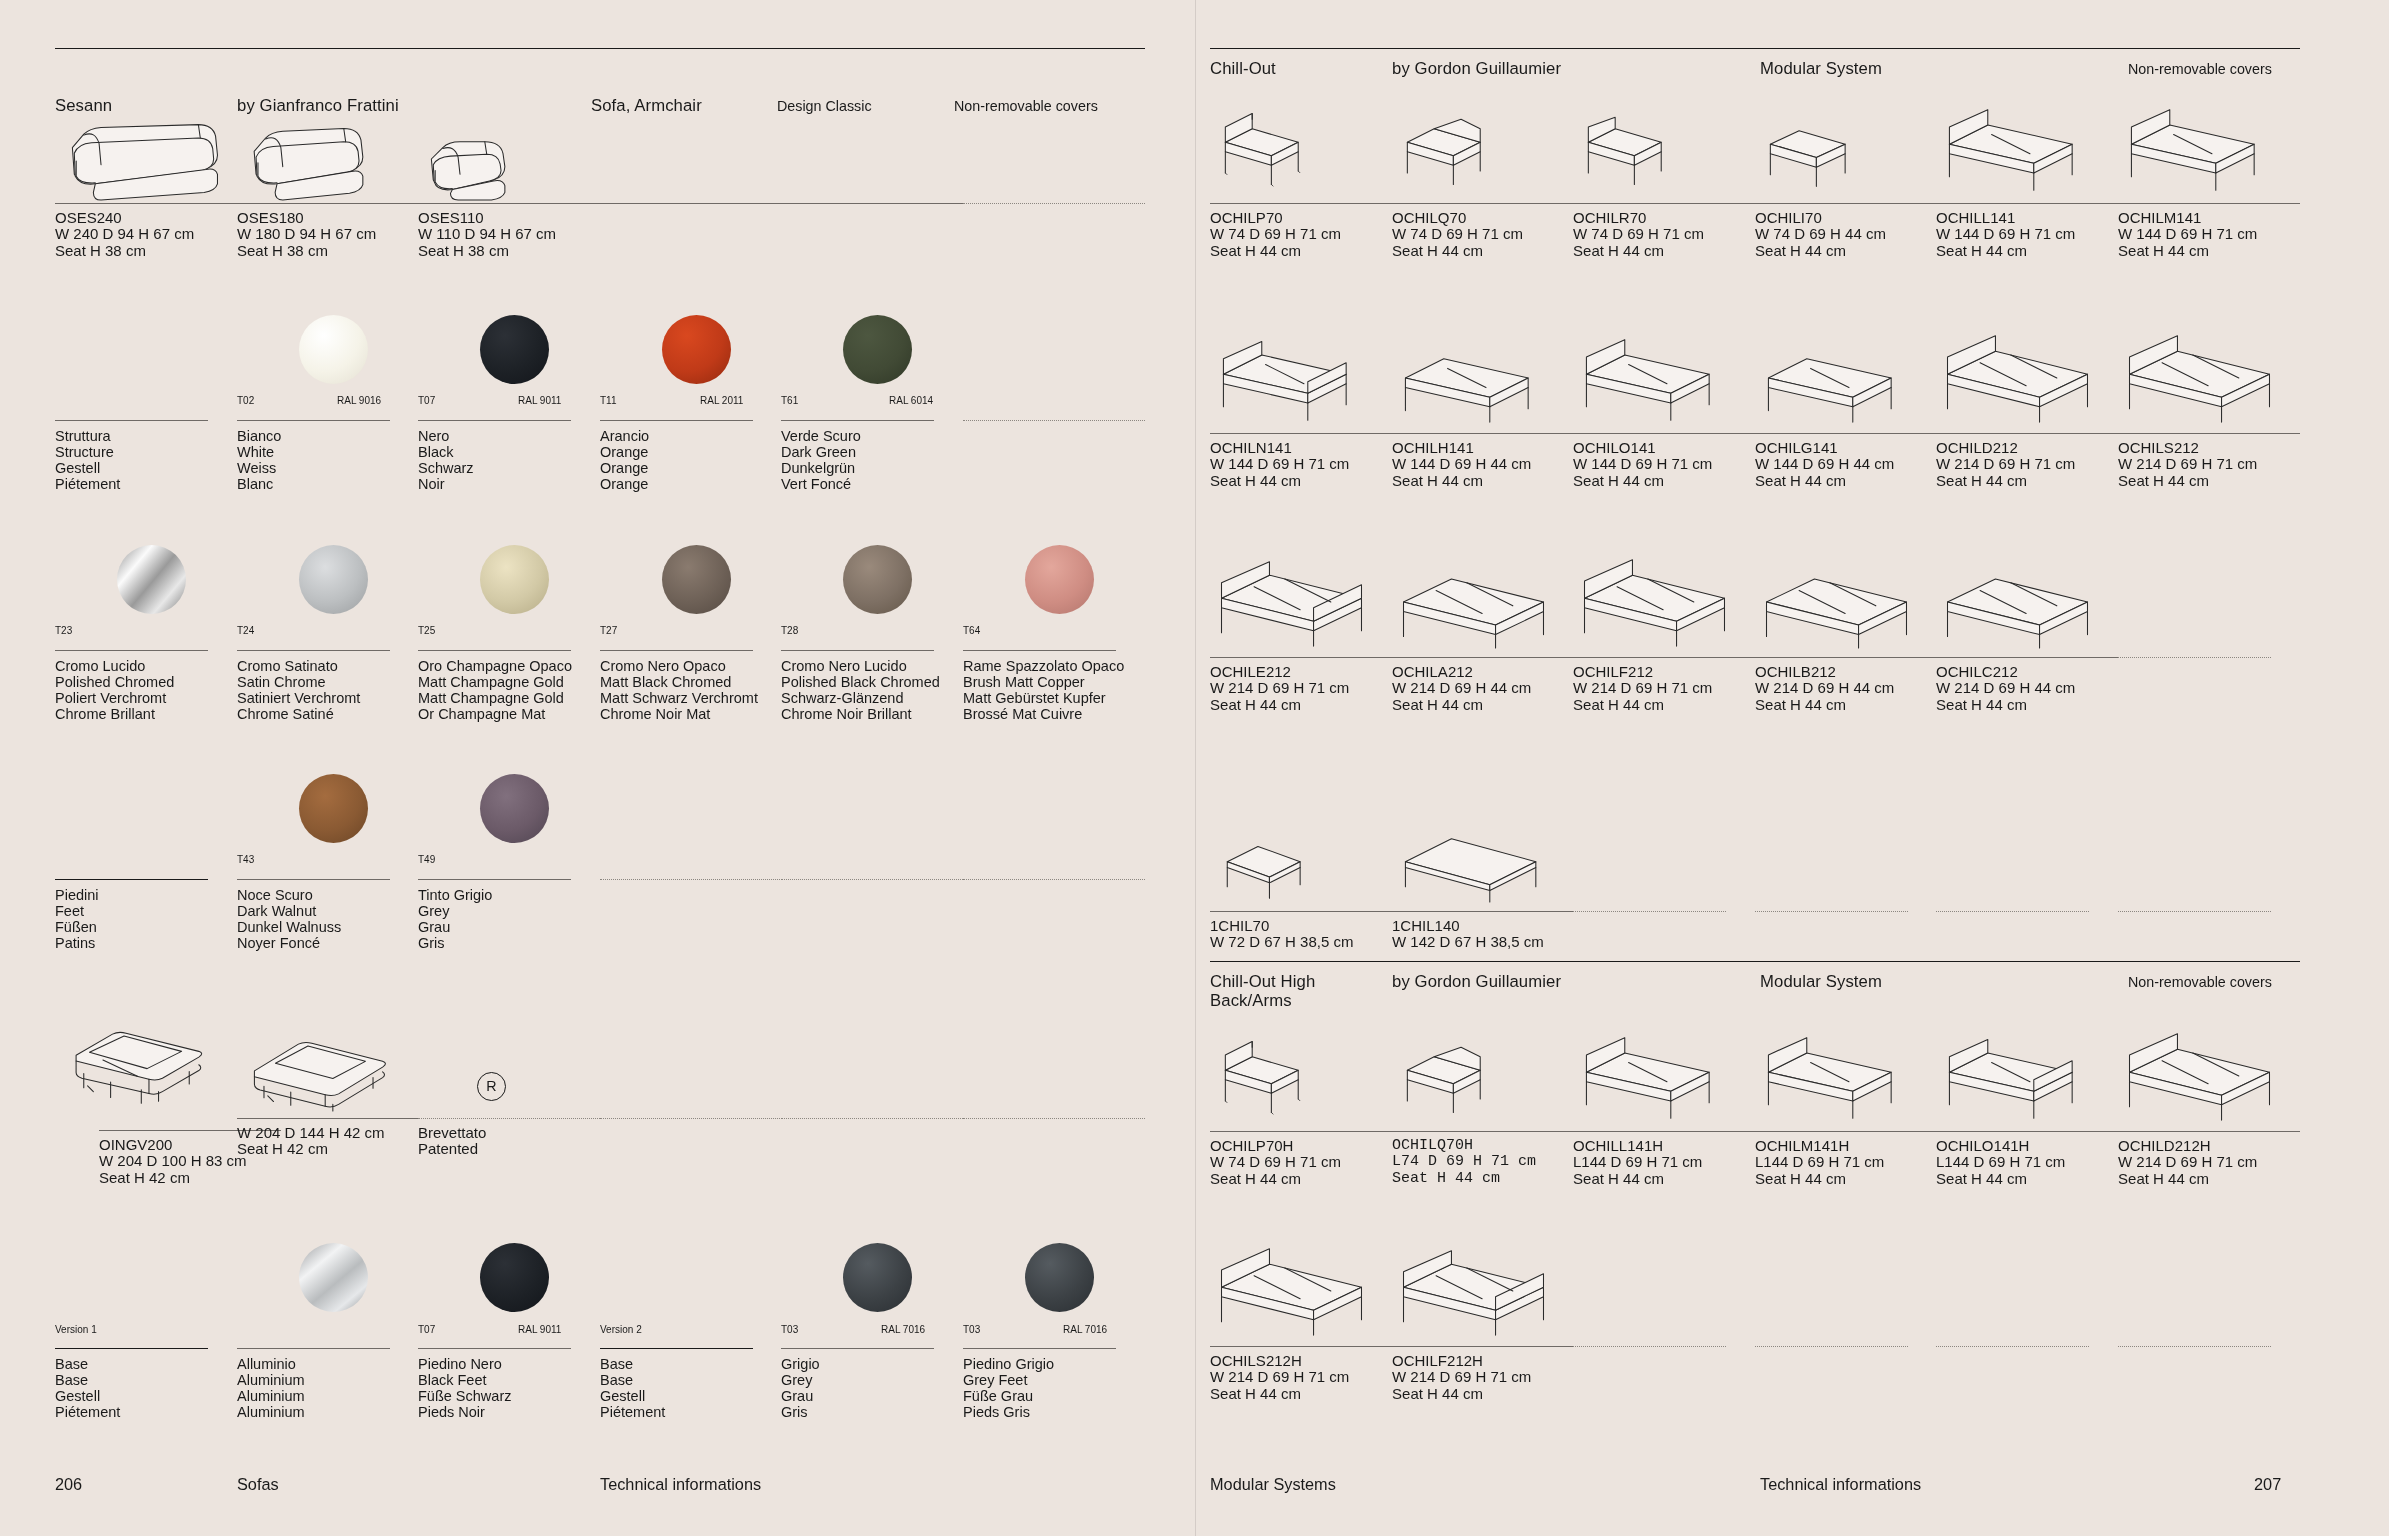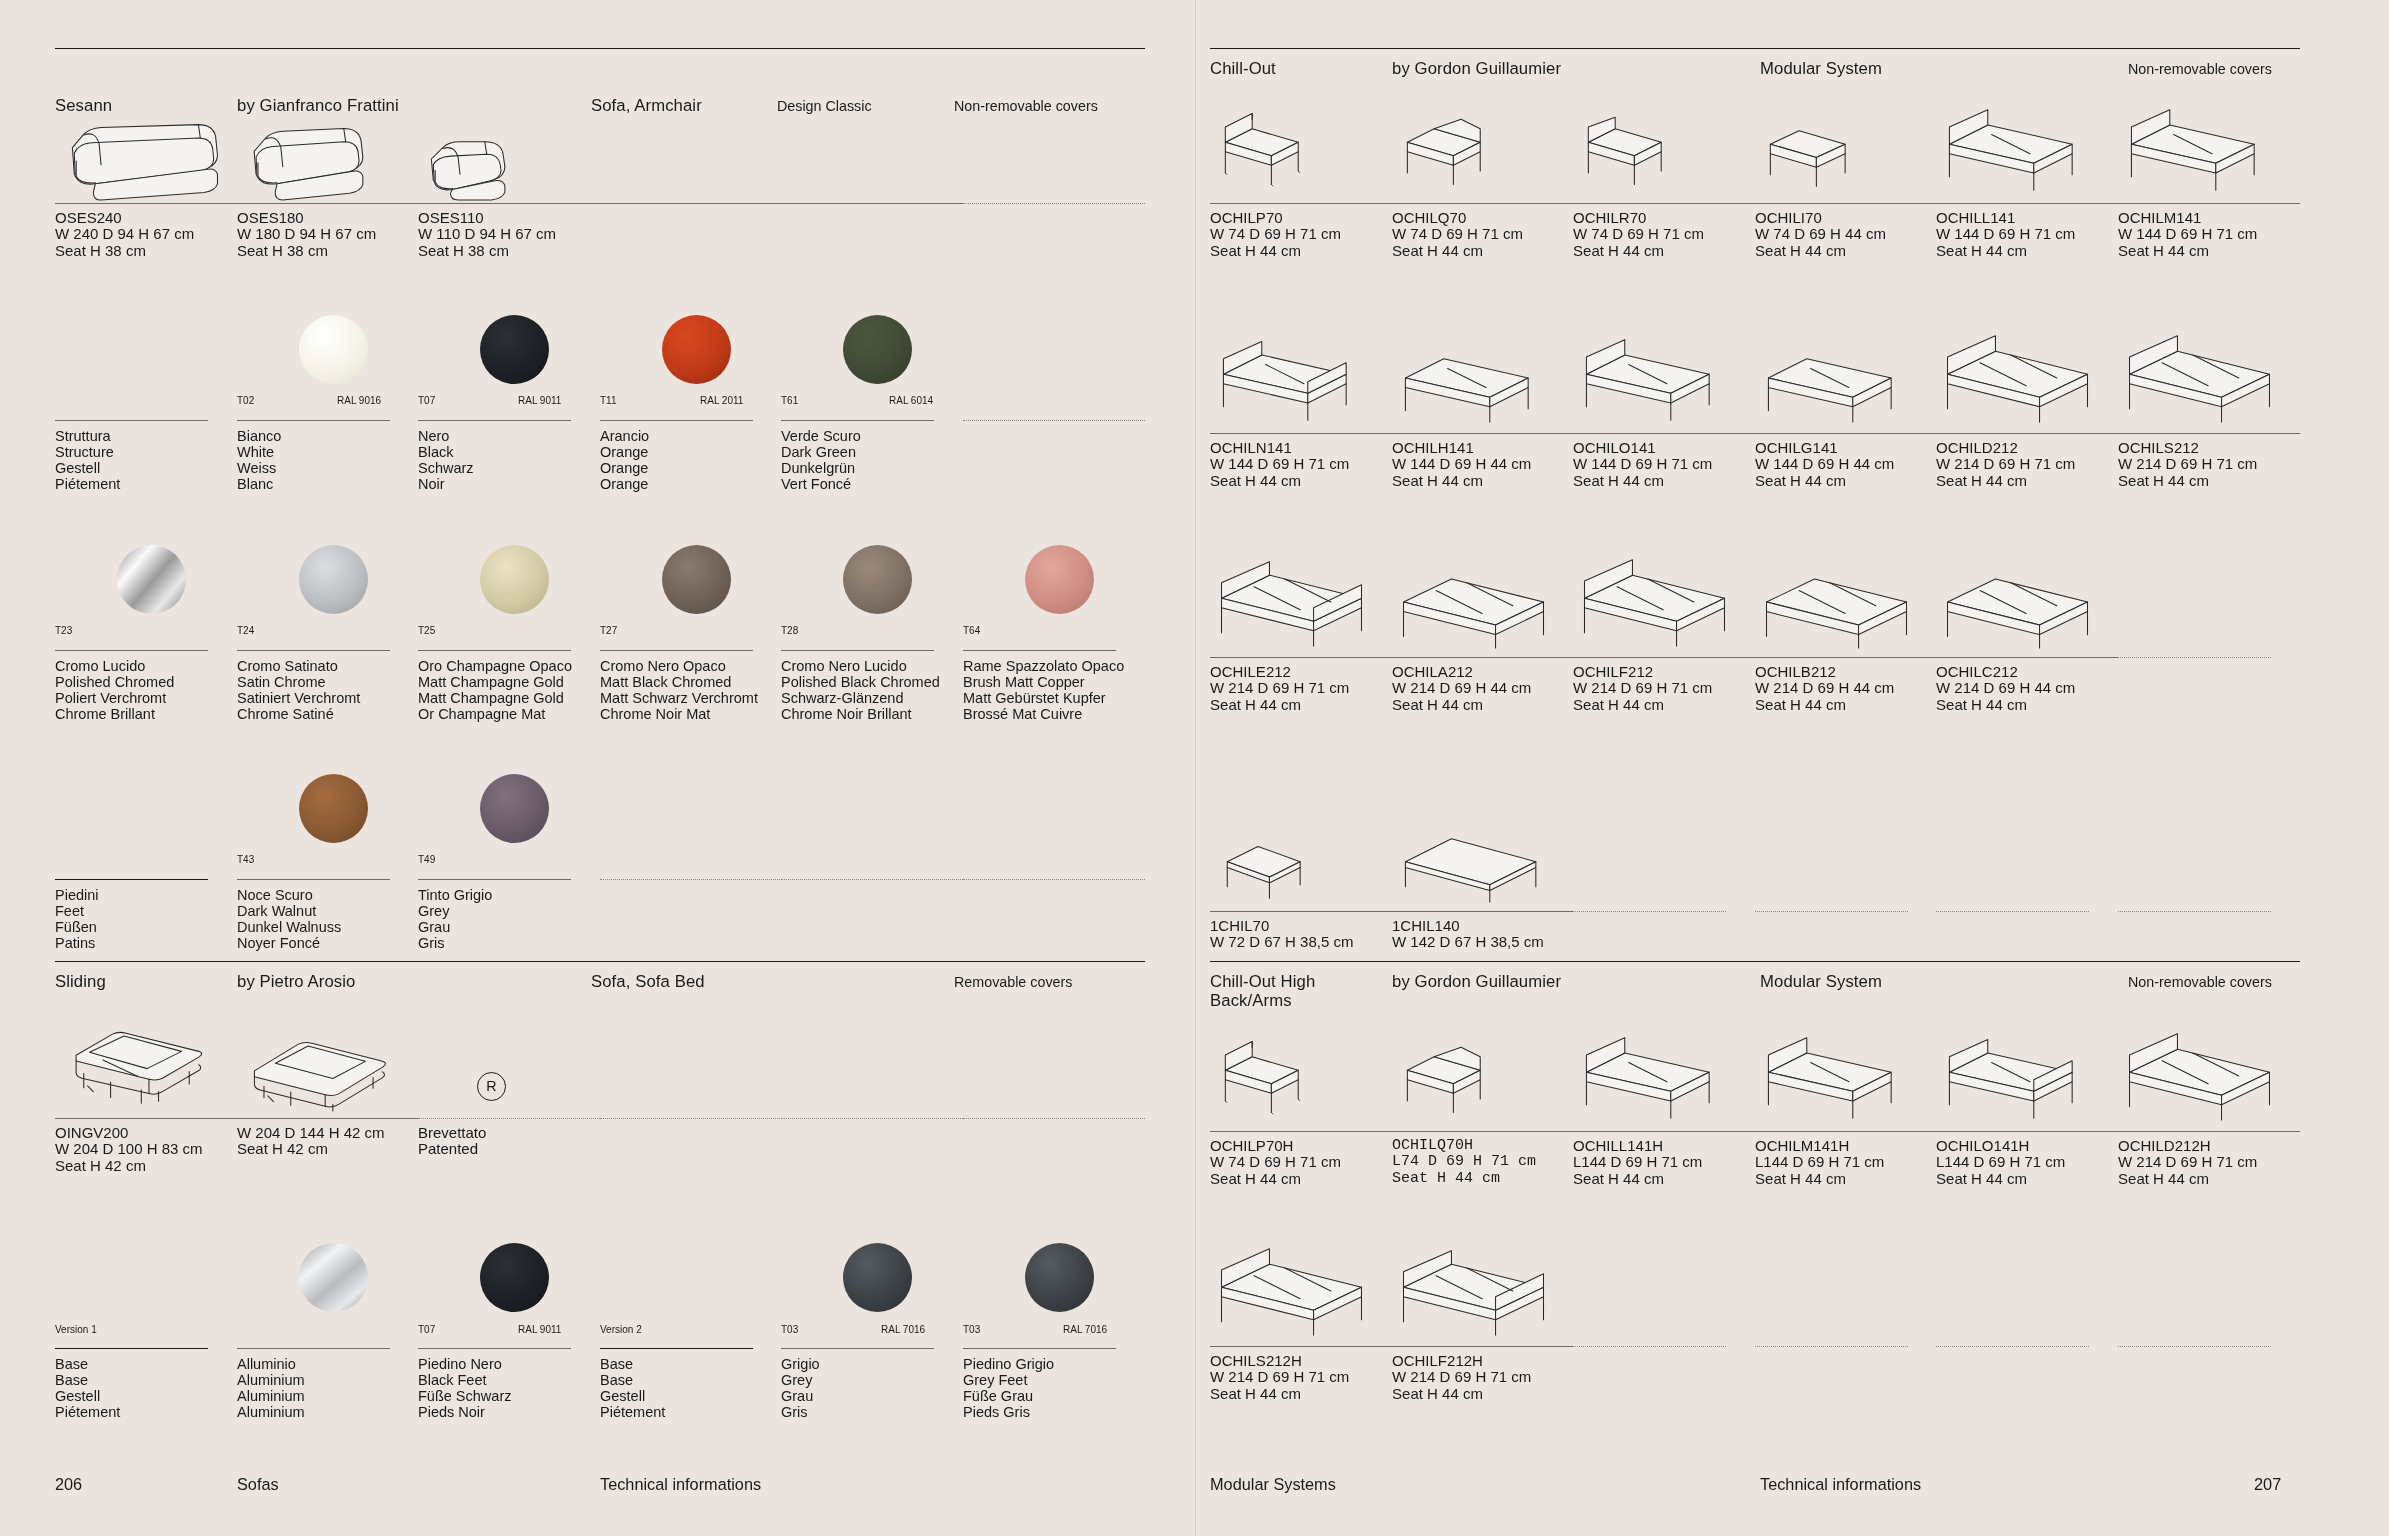--- a/index.html
+++ b/index.html
@@ -350,51 +350,36 @@
           <div>Grau</div>
           <div>Gris</div>
         </div>
       </div>
 
       <div class="cellbox rule-dot" style="left:545px; top:105px; width:182px; height:1.9px;"></div>
       <div class="cellbox rule-dot" style="left:726px; top:105px; width:182px; height:1.9px;"></div>
       <div class="cellbox rule-dot" style="left:908px; top:105px; width:182px; height:1.9px;"></div>
     </div>
 
-    <div class="band rule-dark" style="left:55px; top:961px; width:1090px; height:38px;">
-      <div class="cell" style="width:182px;">
-        <div class="lbl t-head">Sliding</div>
-        </div>
-      <div class="cell" style="width:354px;">
-        <div class="lbl t-head">by Pietro Arosio</div>
-        </div>
-      <div class="cell" style="width:186px;">
-        <div class="lbl t-head">Sofa, Sofa Bed</div>
-        </div>
-      <div class="cell" style="width:177px;"></div>
-      <div class="cell" style="width:191px;">
-        <div class="lbl t-small" style="top:11.5px;">Removable covers</div>
-        </div>
-    </div>
 
     <div class="row" style="left:55px; top:1013px; width:1090px; height:163px;">
 
       <div class="cellbox" style="left:0; top:0; width:182px;">
         <div>
           <svg width="163" height="94" viewBox="0 0 170 98">
             <path class="lnf" d="M22 44 L60 22 Q66 19 74 21 L150 40 Q156 42 150 46 L112 68 Q106 71 98 69 L22 50 Z"></path>
             <path class="ln" d="M36 41 L72 24 L132 40 L96 58 Z"></path>
             <path class="ln" d="M50 49 L86 66"></path>
             <path class="ln" d="M22 50 L22 62 Q22 66 28 68 L98 84 Q106 86 112 82 L150 60 Q154 57 150 54"></path>
             <path class="ln" d="M98 69 L98 84"></path>
             <path class="ln" d="M30 63 L30 78 M140 61 L140 74 M108 82 L108 92 M34 76 L40 82"></path>
             <path class="ln" d="M58 72 L58 88 M90 80 L90 94"></path>
           </svg>
         </div>
-        <div class="cap rule-thin" style="top:105px;">
+        <div class="cap rule-thin" style="top:117px;margin-left:44px;">
           <div class="t-code codeline">OINGV200</div>
           <div class="t-dim">W 204 D 100 H 83 cm</div>
           <div class="t-dim">Seat H 42 cm</div>
         </div>
       </div>
 
       <div class="cellbox" style="left:182px; top:0; width:182px;">
         <div style="padding-top:11.5px;">
           <svg width="163" height="88" viewBox="0 0 170 92">
             <path class="lnf" d="M18 48 L64 20 Q70 17 78 19 L152 38 Q158 40 152 44 L106 72 Q100 75 92 73 L18 54 Z"></path>

